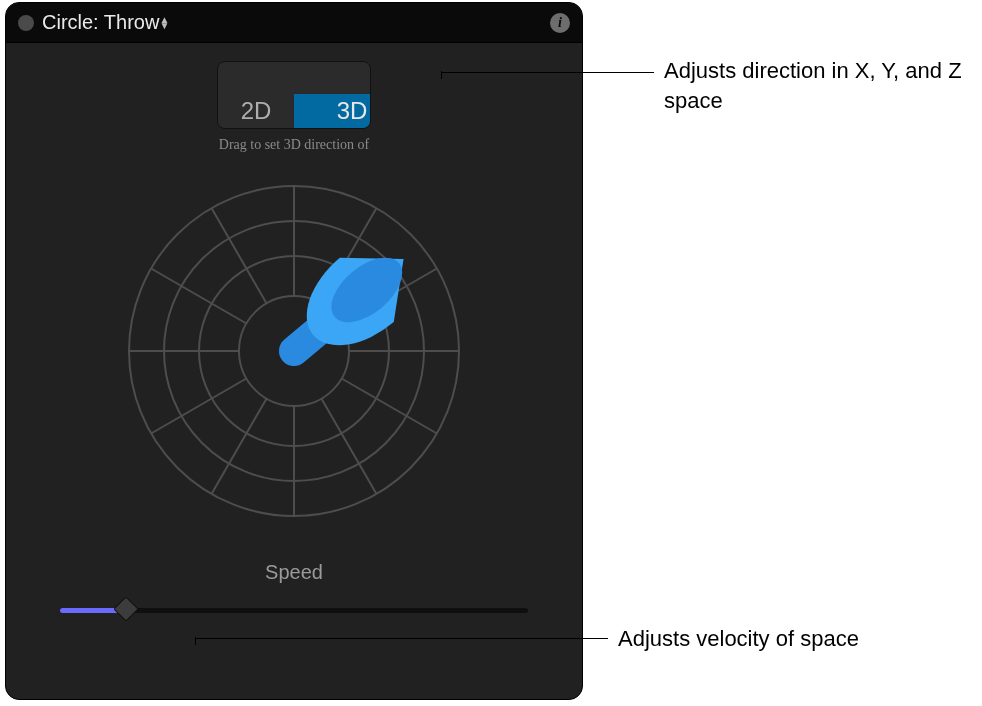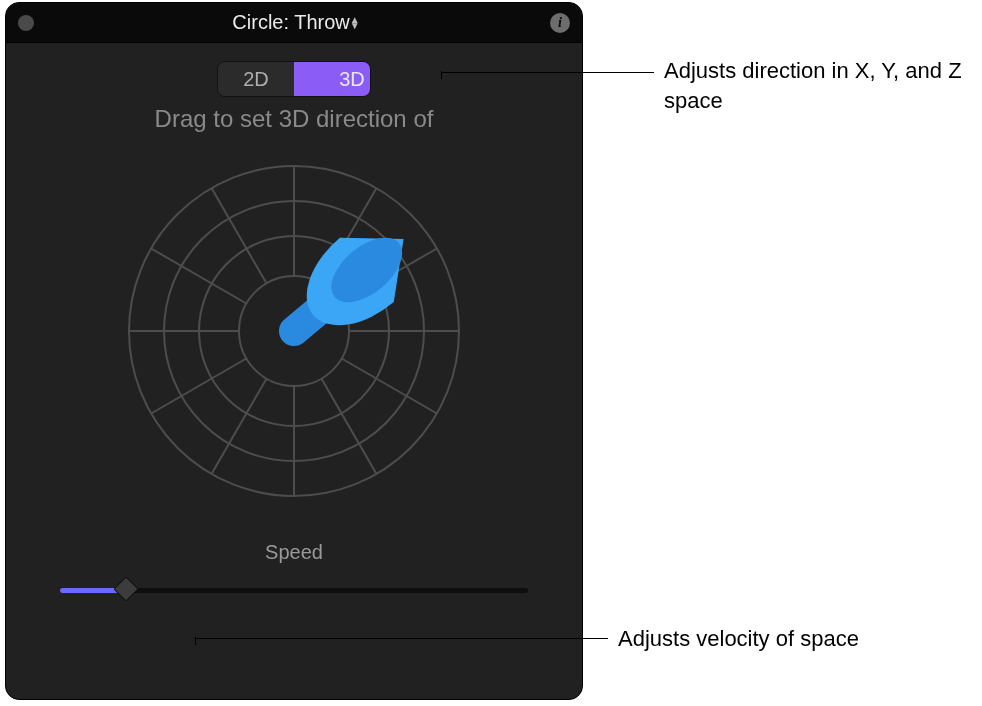--- a/index.html
+++ b/index.html
@@ -31,21 +31,21 @@
       border-bottom: 1px solid #000;
     }
     .traffic-dot {
       width: 16px; height: 16px; border-radius: 50%;
       background: #4a4a4a;
       margin-right: 8px;
     }
     .title-wrap {
       flex: 1;
       display: flex;
-      justify-content: center;
+      justify-content: flex-start;
       align-items: center;
       gap: 0;
     }
     .title-text {
       color: #eaeaea;
       font-size: 20px;
       font-weight: 400;
     }
     .stepper {
       display: flex; flex-direction: column; line-height: 6px;
@@ -65,31 +65,33 @@
     .seg {
       display: flex;
       border-radius: 8px;
       overflow: hidden;
       border: 1px solid #111;
       background: #2b2b2b;
     }
     .seg button {
       width: 76px; height: 34px;
       background: #2b2b2b; color: #aeaeae;
-      border: none; font-size: 20px;
+      border: none; font-size: 24px;
       cursor: pointer;
+      margin-top: 32px;
     }
     .seg button.active {
-      background: #8b5cf6; color: #e8e8e8; padding-left: 40px;
+      background: #0369a1; color: #e8e8e8; padding-left: 40px;
     }
     .hint {
       text-align: center;
       color: #8a8a8a;
-      font-size: 24px;
+      font-size: 14px;
       margin-top: 8px;
+      font-family: Liberation Serif, serif;
     }
     .dial-area {
       display: flex; justify-content: center;
       margin-top: 28px;
     }
     .dial {
       width: 340px; height: 340px; position: relative;
       cursor: grab;
     }
     .speed-label {

